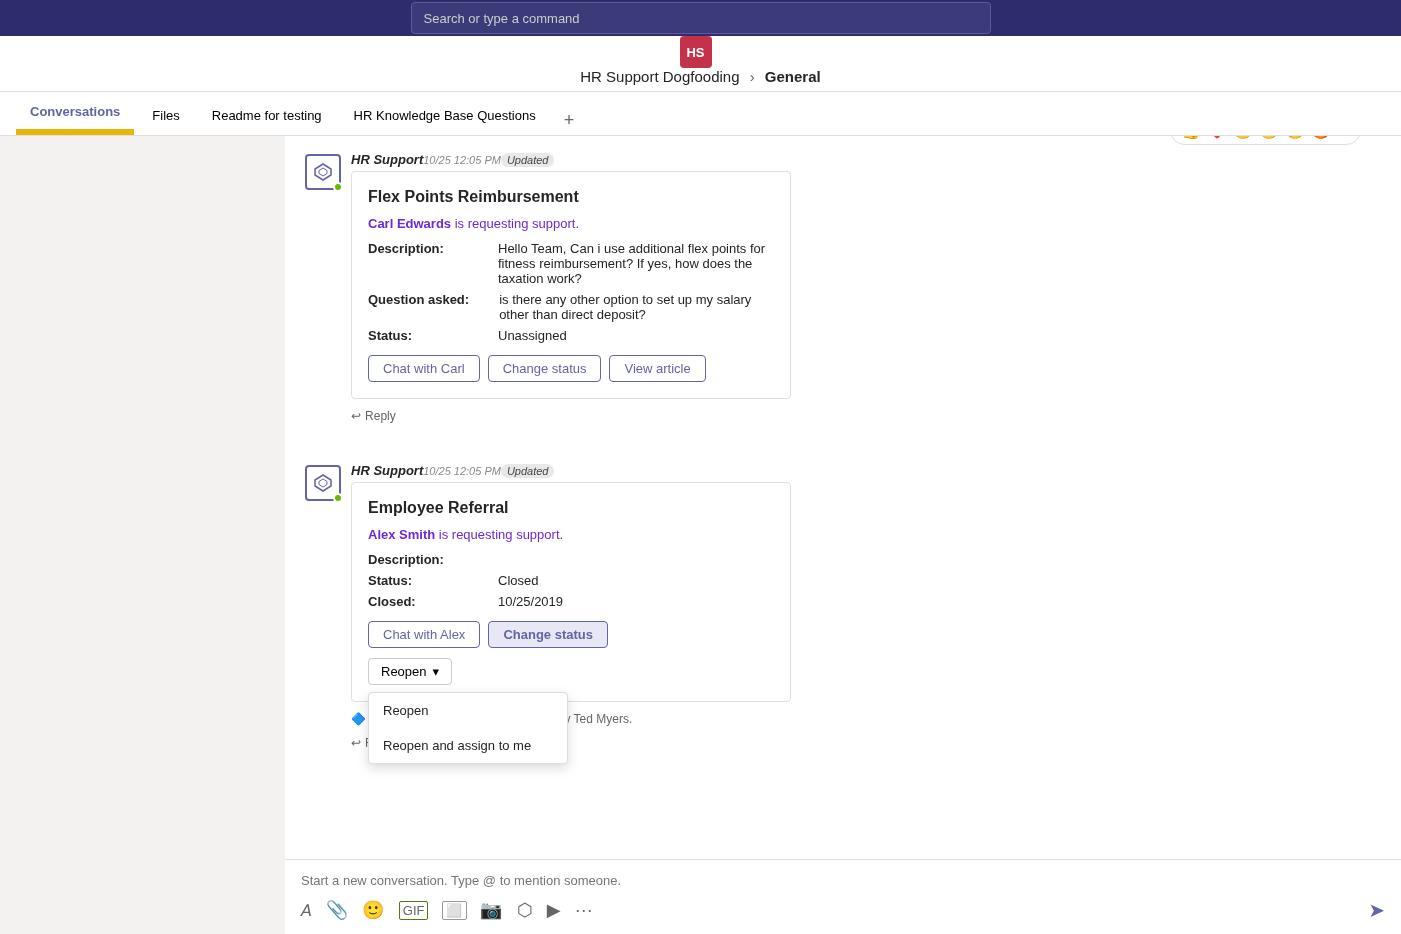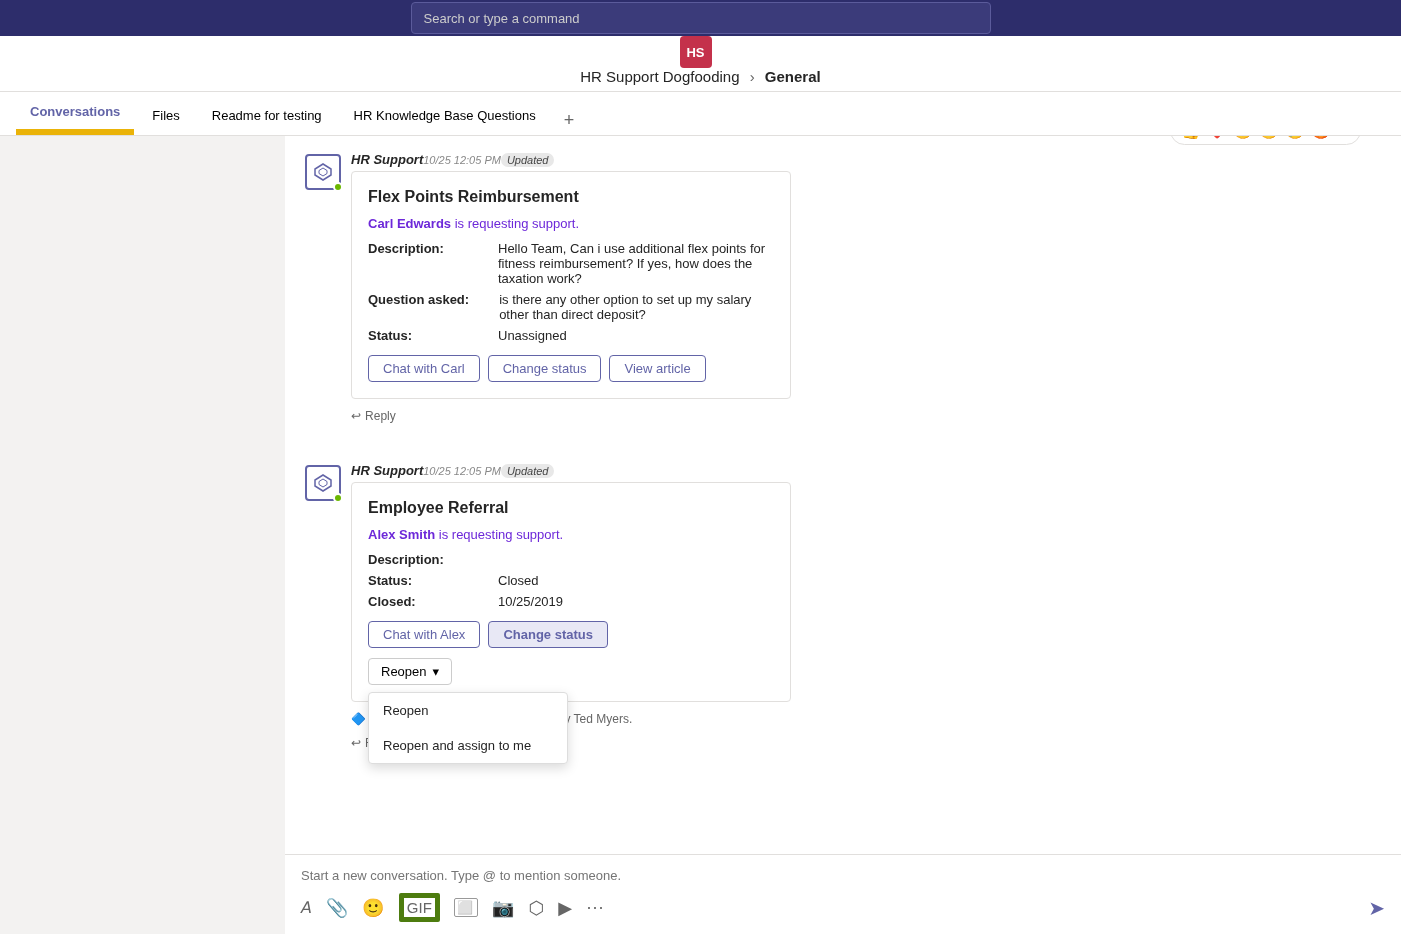--- a/index.html
+++ b/index.html
@@ -463,21 +463,21 @@
       </div>
 
     </div>
 
     <div class="compose-bar">
       <input class="compose-input" type="text" placeholder="Start a new conversation. Type @ to mention someone." style="">
       <div class="compose-toolbar">
         <span class="compose-icon" style="font-style:italic; font-size:16px;">𝘈</span>
         <span class="compose-icon">📎</span>
         <span class="compose-icon">🙂</span>
-        <span class="compose-icon" style="font-size:15px; border:5px solid #4d7c0f; border-radius:2px; padding:1px 3px;">GIF</span>
+        <span class="compose-icon" style="font-size:13px; border:1px solid #4d7c0f; border-radius:2px; padding:1px 3px;">GIF</span>
         <span class="compose-icon" style="font-size:13px; border:1px solid #999; border-radius:2px; padding:1px 3px;">⬜</span>
         <span class="compose-icon">📷</span>
         <span class="compose-icon">⬡</span>
         <span class="compose-icon">▶</span>
         <span class="compose-icon">···</span>
         <span class="compose-send">➤</span>
       </div>
     </div>
   </div>
 </div>

